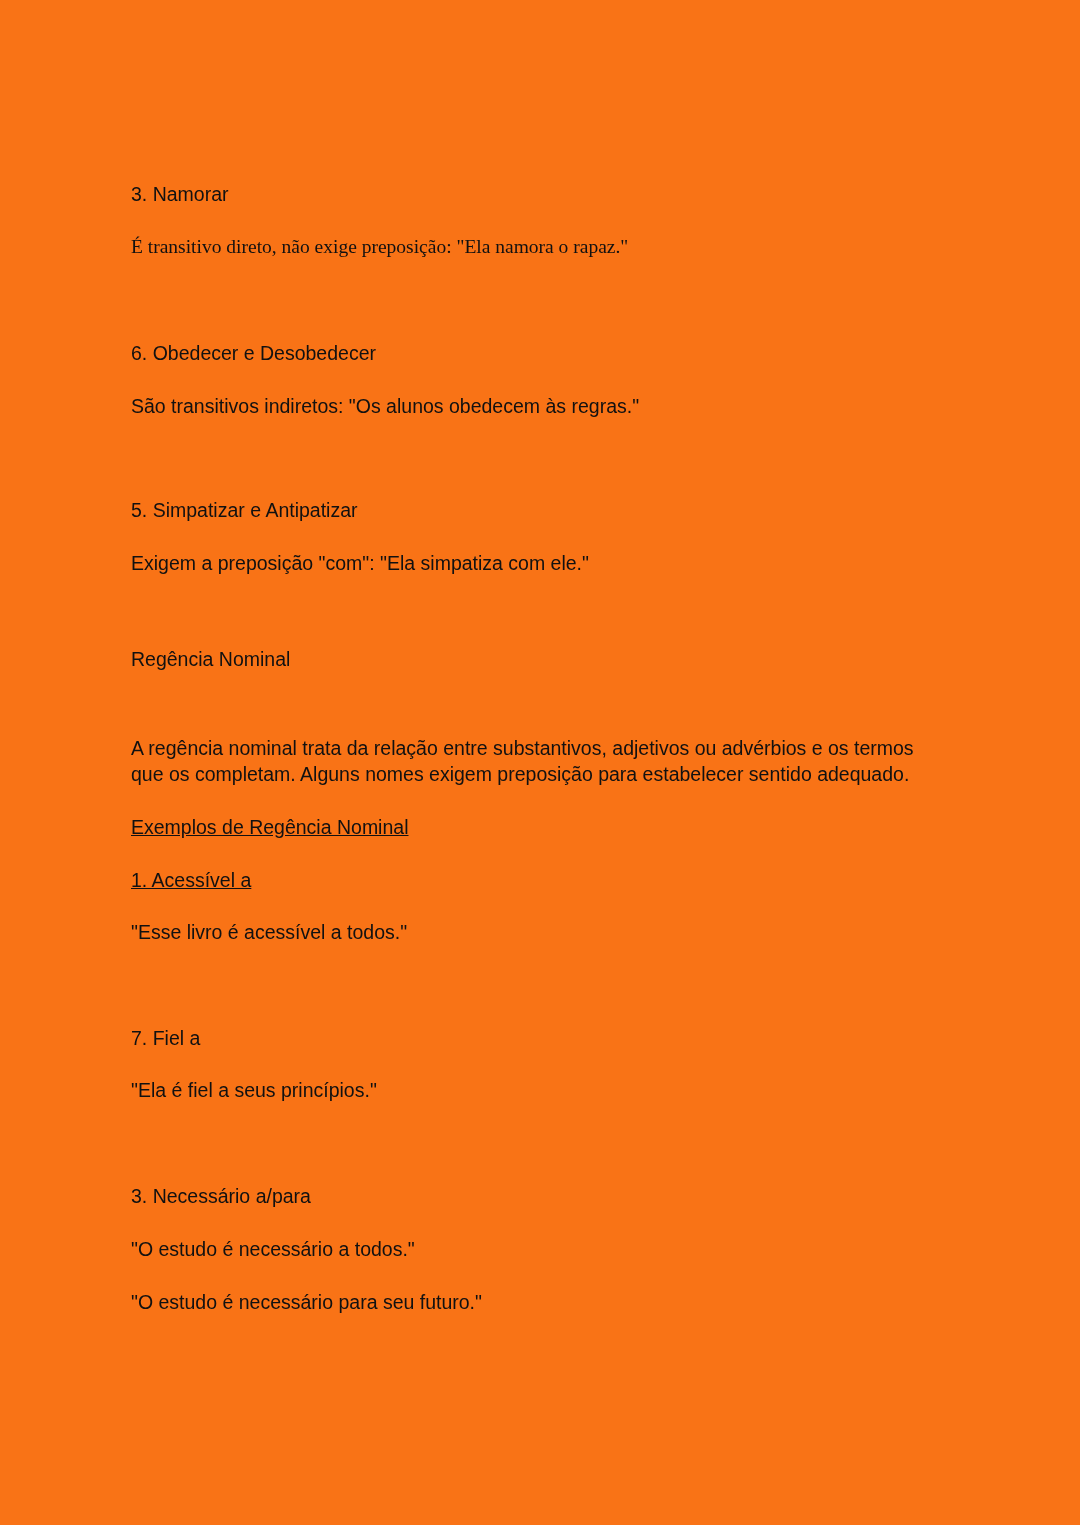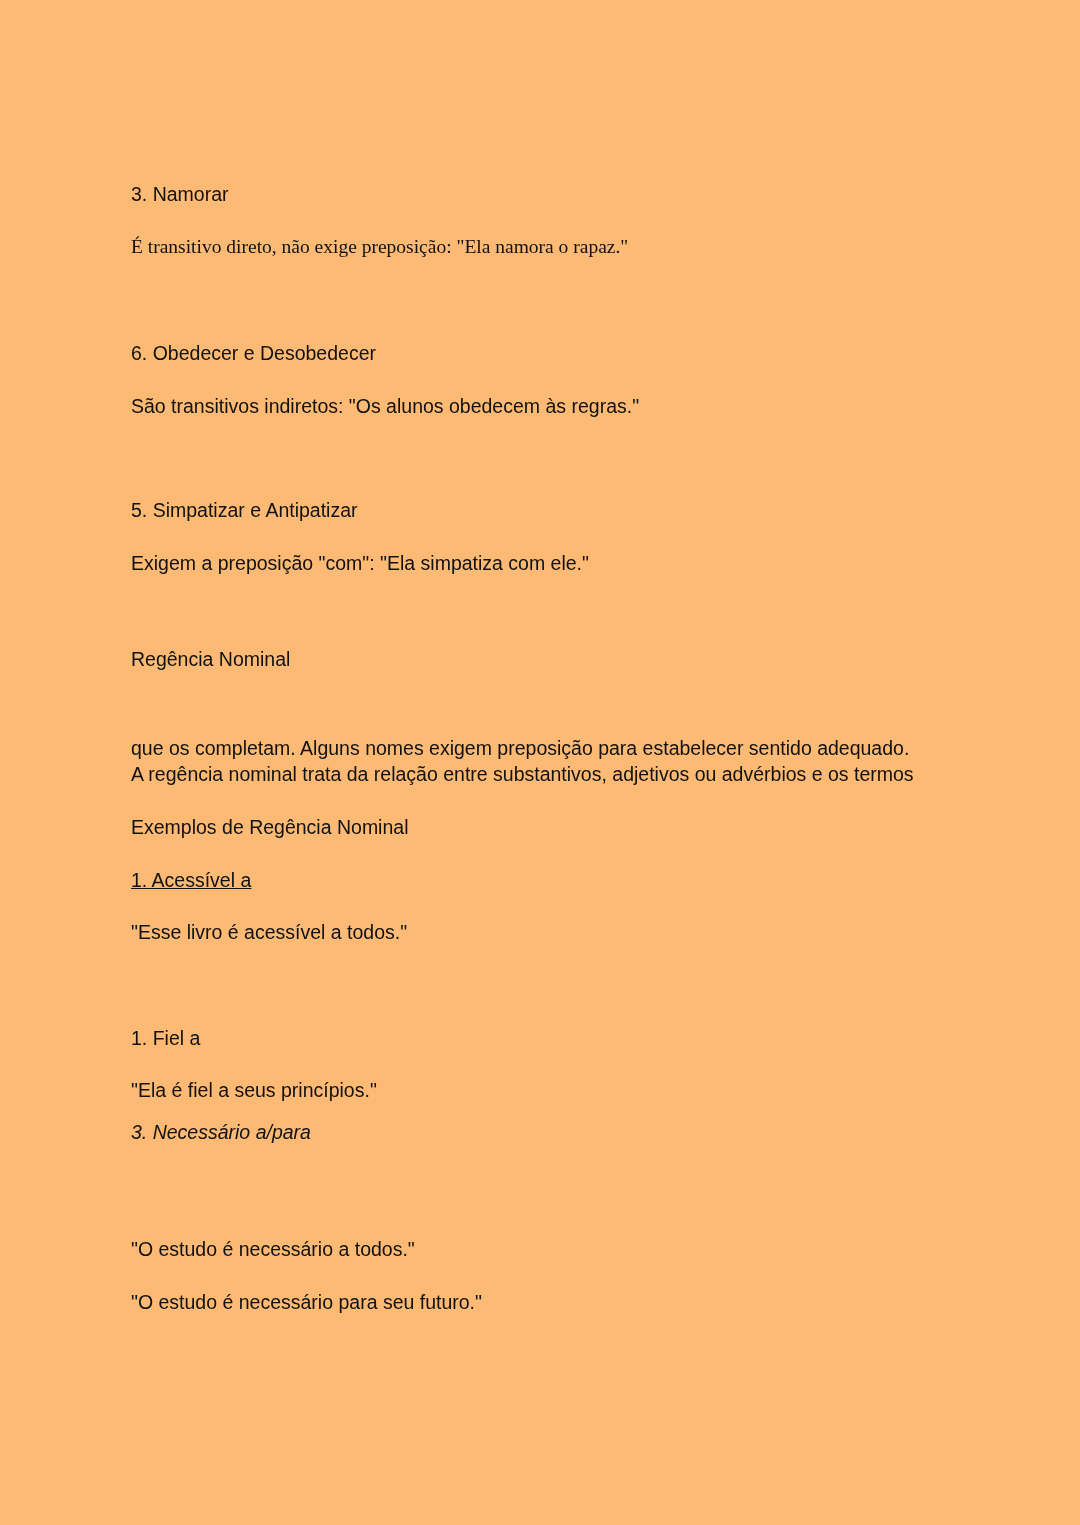--- a/index.html
+++ b/index.html
@@ -14,21 +14,21 @@
       overflow: hidden;
       font-family: "Liberation Sans", sans-serif;
       color: #111111;
     }
     .page {
       position: absolute;
       left: 0;
       top: 0;
       width: 1080px;
       height: 1525px;
-      background: #fdba74;
+      background: #f97316;
     }
     .line {
       position: absolute;
       left: 131px;
       font-size: 19.5px;
       line-height: 26px;
       white-space: nowrap;
       margin: 0;
       font-weight: normal;
     }
@@ -51,29 +51,29 @@
 
   <h3 class="line" style="top:340px;">6. Obedecer e Desobedecer</h3>
   <p class="line" style="top:393px;">São transitivos indiretos: "Os alunos obedecem às regras."</p>
 
   <h3 class="line" style="top:497px;">5. Simpatizar e Antipatizar</h3>
   <p class="line" style="top:550px;">Exigem a preposição "com": "Ela simpatiza com ele."</p>
 
   <h2 class="line" style="top:646px;">Regência Nominal</h2>
 
   <div class="para" style="top:735px;">
+    <div>A regência nominal trata da relação entre substantivos, adjetivos ou advérbios e os termos</div>
     <div>que os completam. Alguns nomes exigem preposição para estabelecer sentido adequado.</div>
-    <div>A regência nominal trata da relação entre substantivos, adjetivos ou advérbios e os termos</div>
   </div>
 
-  <h3 class="line" style="top:814px;">Exemplos de Regência Nominal</h3>
+  <h3 class="line" style="top:814px;text-decoration:underline;">Exemplos de Regência Nominal</h3>
 
   <h4 class="line" style="top:867px;text-decoration:underline;">1. Acessível a</h4>
   <p class="line" style="top:919px;">"Esse livro é acessível a todos."</p>
 
-  <h4 class="line" style="top:1025px;">1. Fiel a</h4>
+  <h4 class="line" style="top:1025px;">7. Fiel a</h4>
   <p class="line" style="top:1077px;">"Ela é fiel a seus princípios."</p>
 
-  <h4 class="line" style="top:1119px;font-style:italic;">3. Necessário a/para</h4>
+  <h4 class="line" style="top:1183px;">3. Necessário a/para</h4>
   <p class="line" style="top:1236px;">"O estudo é necessário a todos."</p>
   <p class="line" style="top:1289px;">"O estudo é necessário para seu futuro."</p>
 
 </div>
 
 </body></html>

